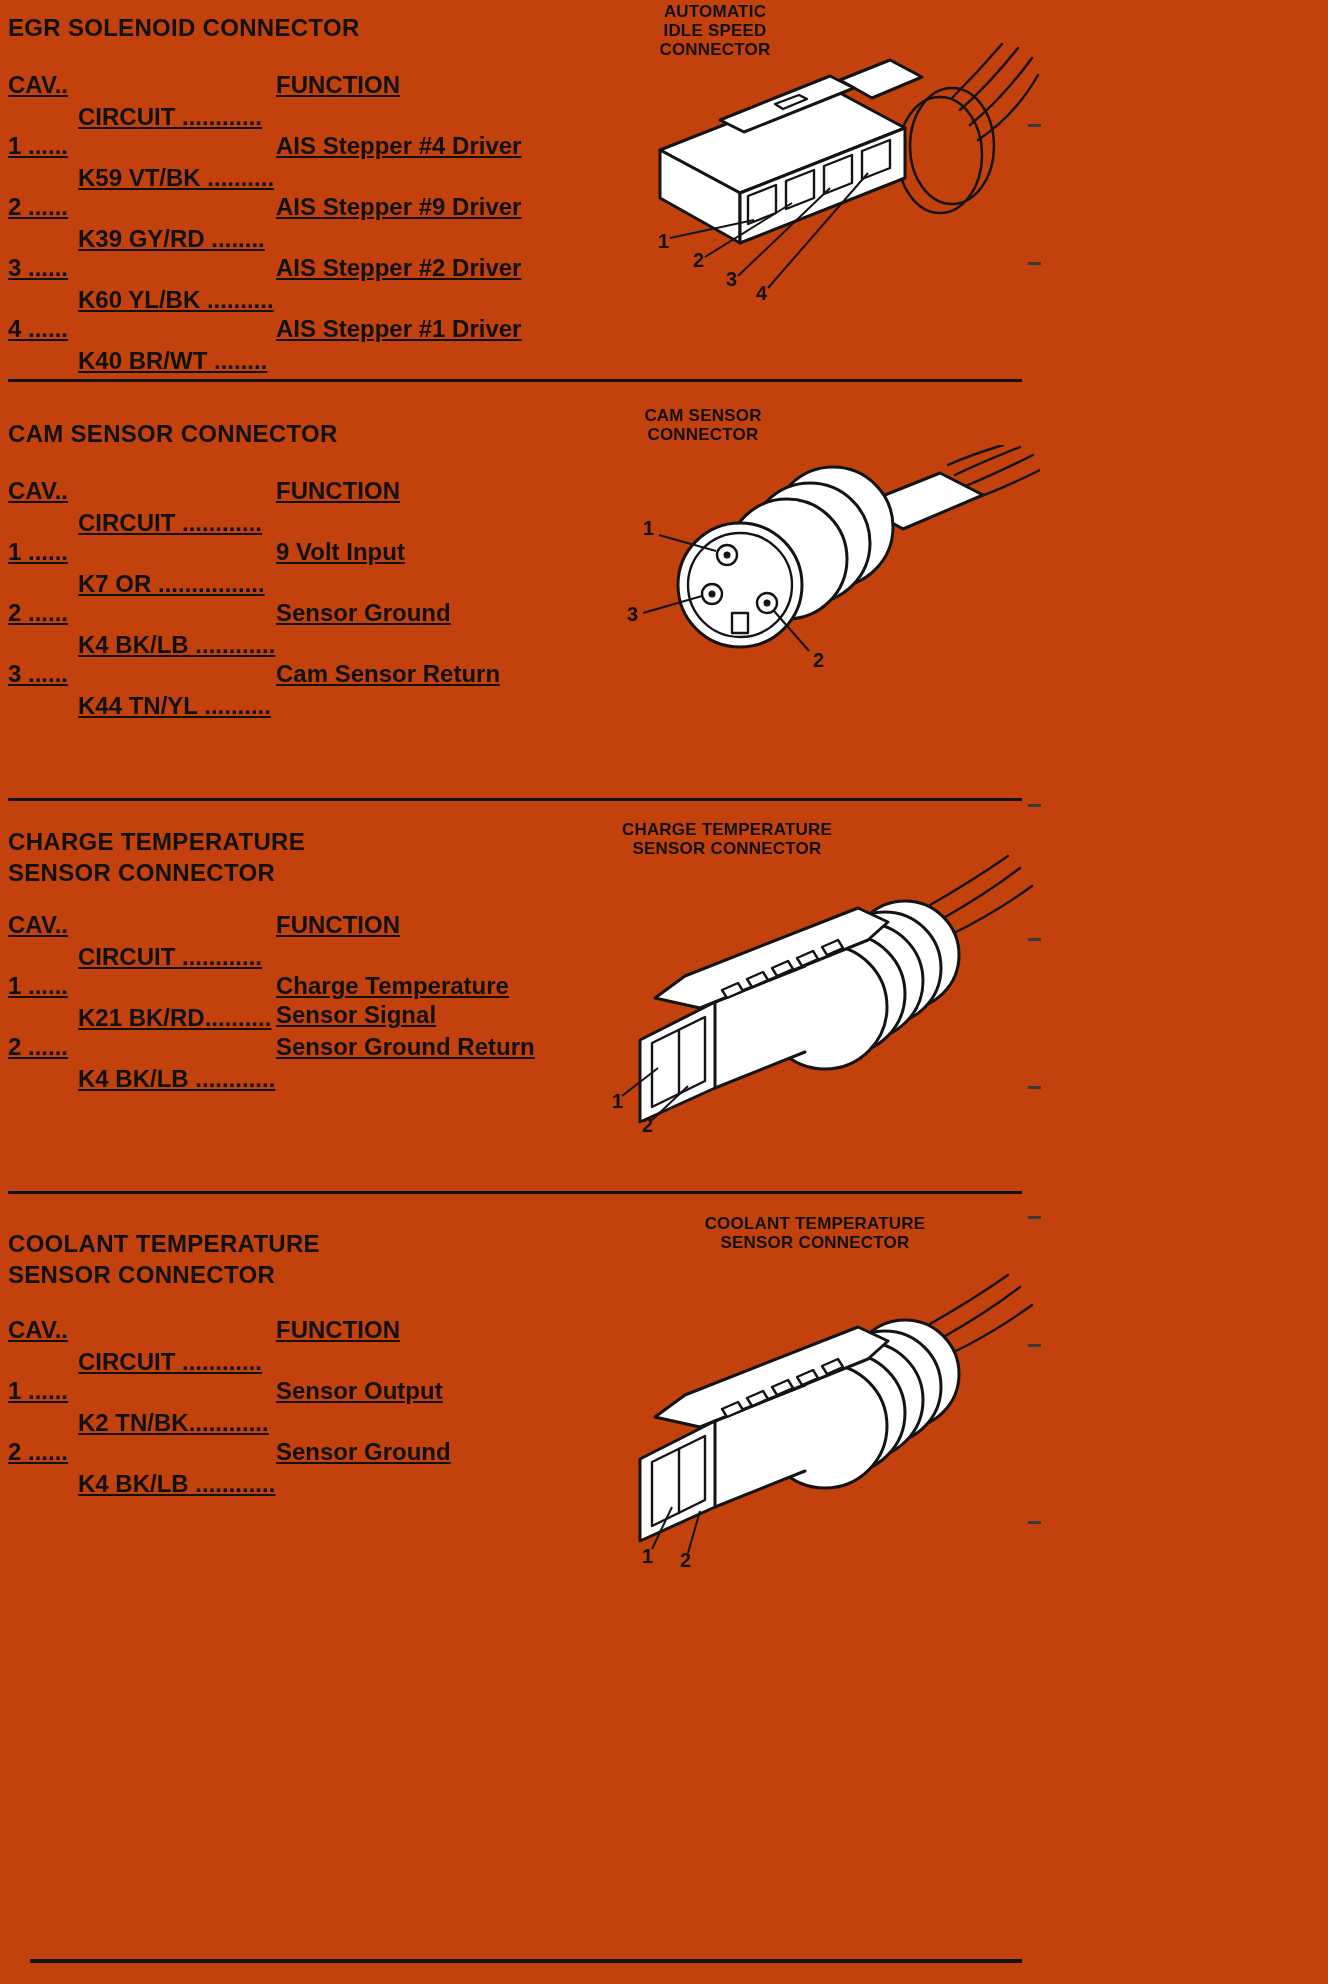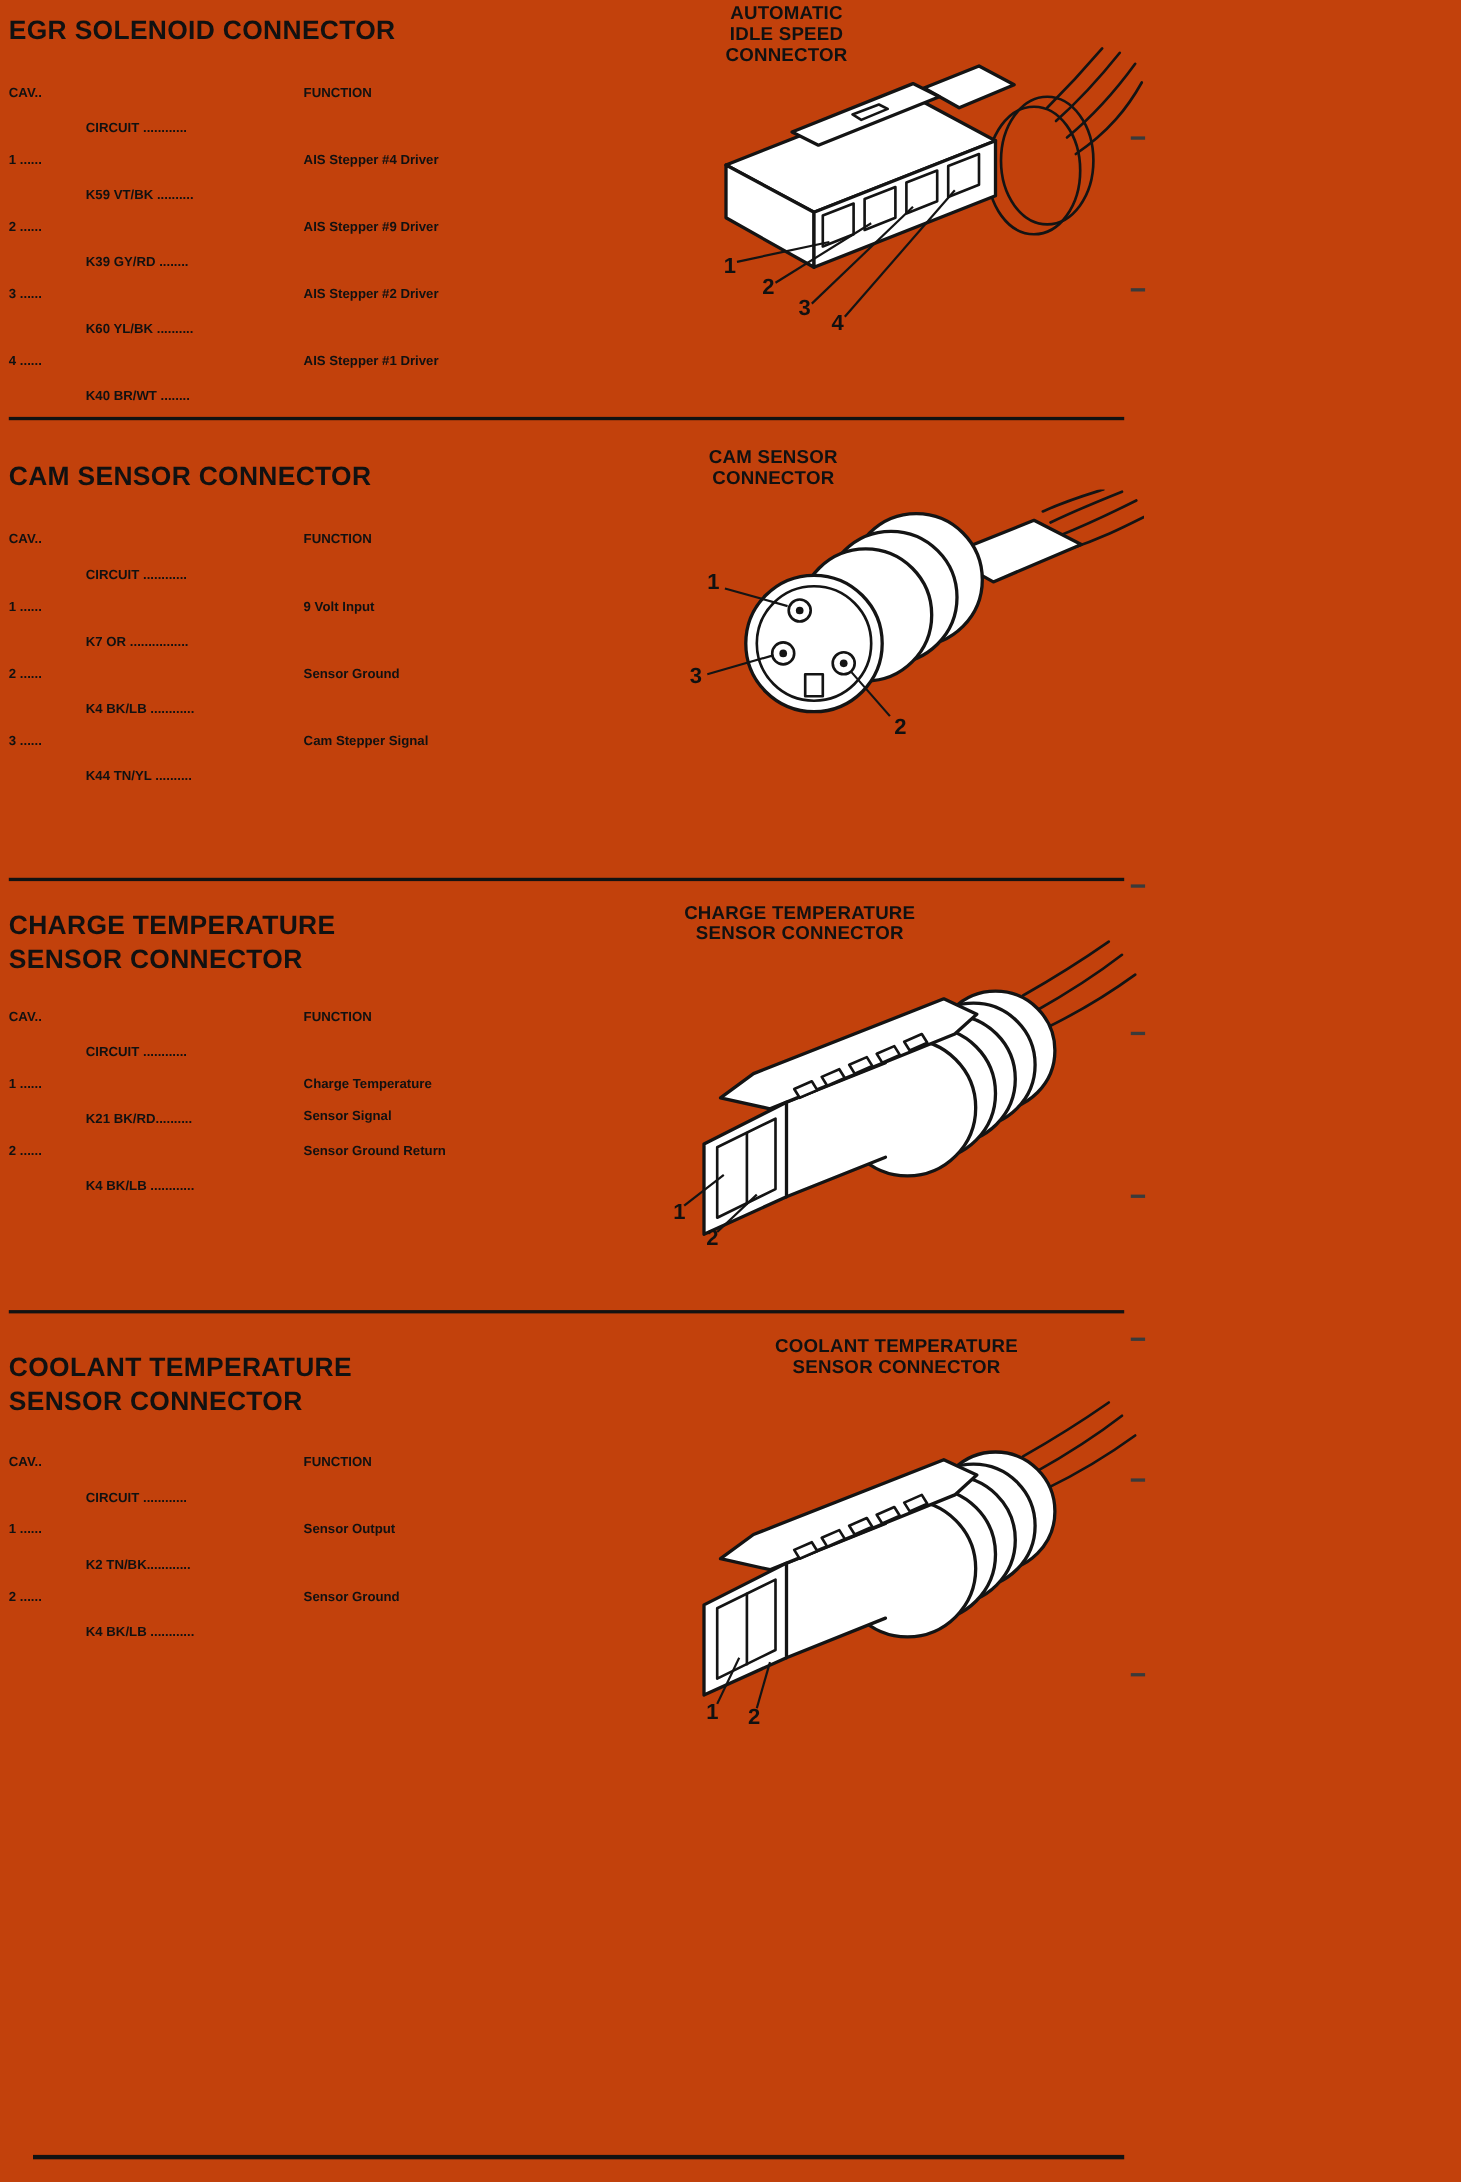--- a/index.html
+++ b/index.html
@@ -10,21 +10,21 @@
     font-family:"Liberation Sans",sans-serif;
     color:#111;
     overflow:hidden;
     padding-left:32px;
   }
   .abs{position:absolute;}
   .sec-title{
     font-size:24px;font-weight:800;letter-spacing:.3px;
     white-space:pre-line;line-height:31px;
   }
-  .ptable{font-size:12px;font-weight:700;}
+  .ptable{font-size:24px;font-weight:700;text-decoration:underline;}
   .prow{display:flex;line-height:29px;}
   .prow .cav{width:70px;flex:0 0 auto;}
   .prow .cir{width:198px;flex:0 0 auto;margin-top:32px;}
   .prow .fun{white-space:pre-line;}
   .phead{font-weight:800;}
   .fig-label{
     font-size:17px;font-weight:800;line-height:19px;
     text-align:center;white-space:pre-line;letter-spacing:.2px;
   }
   .divider{position:absolute;background:#121212;height:3px;}
@@ -119,21 +119,21 @@
       <span class="fun">9 Volt Input</span>
     </div>
     <div class="prow">
       <span class="cav">2 ......</span>
       <span class="cir">K4 BK/LB ............</span>
       <span class="fun">Sensor Ground</span>
     </div>
     <div class="prow">
       <span class="cav">3 ......</span>
       <span class="cir">K44 TN/YL ..........</span>
-      <span class="fun">Cam Stepper Signal</span>
+      <span class="fun">Cam Sensor Return</span>
     </div>
   </div>
 
   <div class="abs fig-label" style="left:603px;top:406px;width:200px;">CAM SENSOR
 CONNECTOR</div>
 
   <svg class="abs" style="left:615px;top:445px;" width="425" height="245" viewBox="0 0 425 245">
     <path class="ln2" d="M333,20 C355,10 372,5 388,0"></path>
     <path class="ln2" d="M340,30 C365,18 385,10 405,2"></path>
     <path class="ln2" d="M348,42 C378,30 398,20 418,10"></path>

